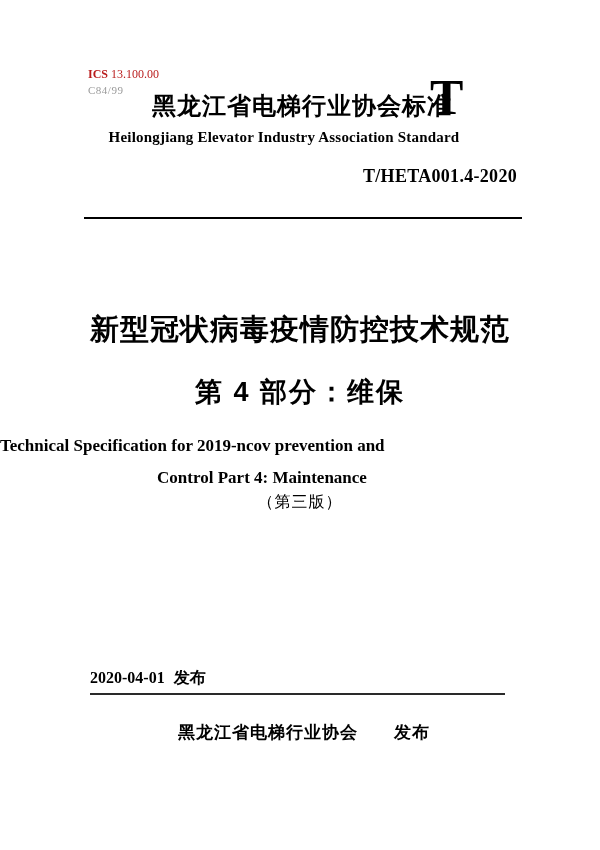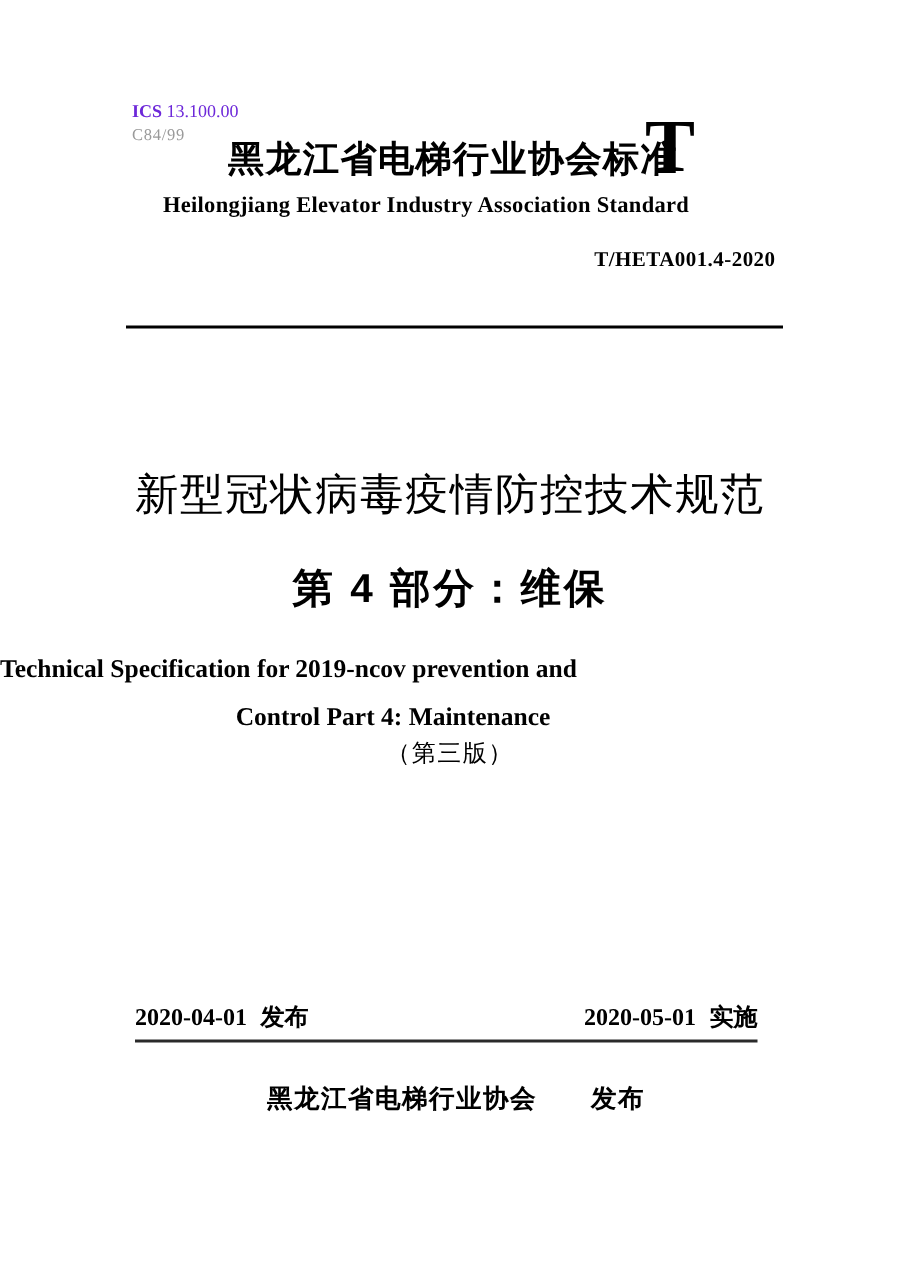--- a/index.html
+++ b/index.html
@@ -19,21 +19,21 @@
 
   
   .ics-block {
     position: absolute;
     left: 88px;
     top: 66px;
     line-height: 1.45;
   }
   .ics-line {
     font-size: 12px;
-    color: #6d28d9;
+    color: #b91c1c;
   }
   .ics-prefix { font-weight: bold; }
   .doc-class {
     font-size: 11px;
     color: #9a9a9a;
     letter-spacing: 0.5px;
   }
 
   
   .header-center {
@@ -70,21 +70,21 @@
     line-height: 1;
   }
 
   
   .std-number {
     position: absolute;
     right: 83px;
     top: 166px;
     font-family: "Liberation Serif", serif;
     font-weight: bold;
-    font-size: 14px;
+    font-size: 18px;
     letter-spacing: 0.3px;
   }
 
   
   .top-rule {
     position: absolute;
     left: 84px;
     top: 217px;
     width: 438px;
     height: 2px;
@@ -100,21 +100,21 @@
   }
 
   
   .main-title-cn1 {
     position: absolute;
     left: 0;
     top: 310px;
     width: 600px;
     text-align: center;
     font-family: "Liberation Sans", sans-serif;
-    font-weight: normal;
+    font-weight: bold;
     font-size: 29px;
     letter-spacing: 1px;
   }
   .main-title-cn2 {
     position: absolute;
     left: 0;
     top: 374px;
     width: 600px;
     text-align: center;
     font-family: "Liberation Sans", sans-serif;
@@ -221,24 +221,20 @@
   <div class="main-title-en1">Technical Specification for 2019-ncov prevention and</div>
   <div class="main-title-en2">Control Part 4: Maintenance</div>
 
   <div class="edition">（第三版）</div>
 
   <div class="dates-row">
     <div class="date-item">
       <span class="date-num">2020-04-01</span>
       <span class="date-label">发布</span>
     </div>
-    <div class="date-item">
-      <span class="date-num">2020-05-01</span>
-      <span class="date-label">实施</span>
-    </div>
   </div>
 
   <div class="bottom-rule"></div>
 
   <div class="publisher-row">
     <span class="publisher-name">黑龙江省电梯行业协会</span>
     <span class="publisher-label">发布</span>
   </div>
 
 </div>

